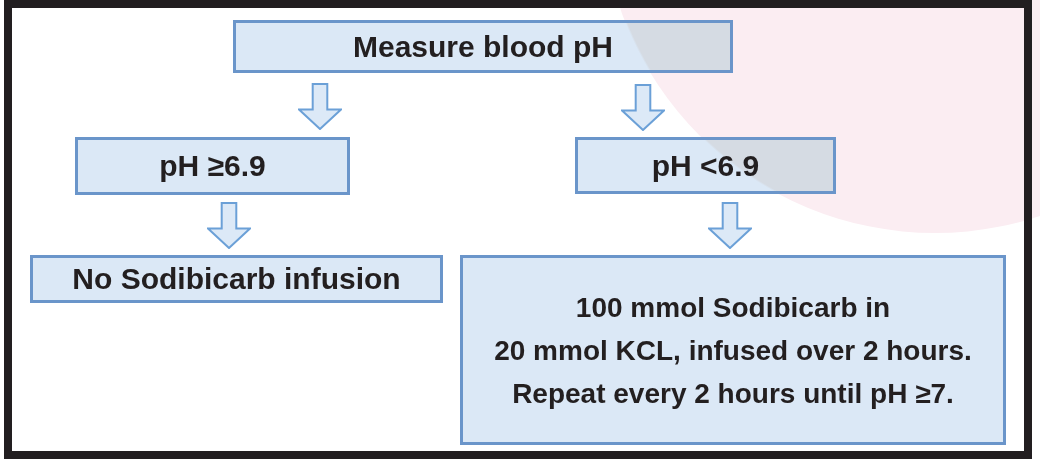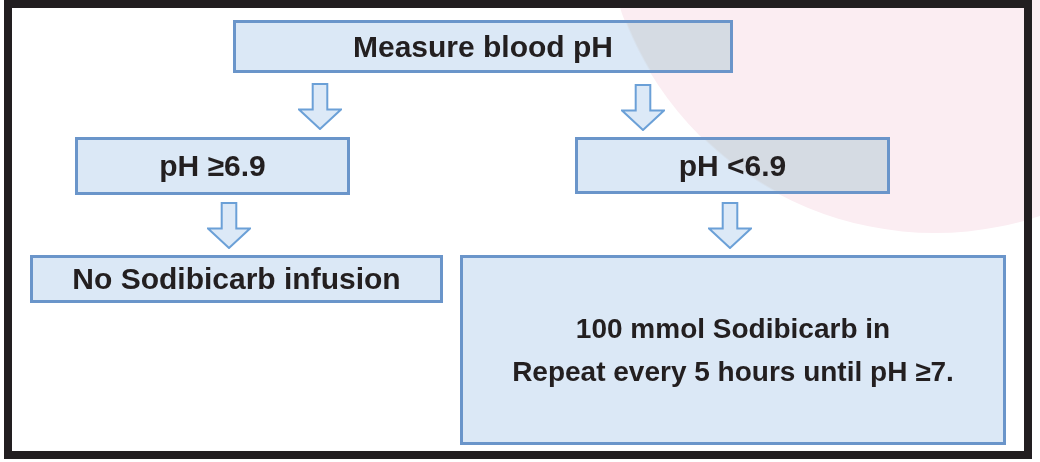--- a/index.html
+++ b/index.html
@@ -48,21 +48,21 @@
     font-size: 30px;
     z-index: 2;
     white-space: nowrap;
   }
   .node-root {
     left: 233px; top: 20px; width: 500px; height: 53px;
     background: radial-gradient(circle 333px at 699px -123px, #d5dbe3 0px, #d5dbe3 331px, #dbe8f6 333px);
   }
   .node-left-cond  { left: 75px;  top: 137px; width: 275px; height: 58px; }
   .node-right-cond {
-    left: 575px; top: 137px; width: 315px; height: 57px;
+    left: 575px; top: 137px; width: 261px; height: 57px;
     background: radial-gradient(circle 333px at 357px -240px, #d5dbe3 0px, #d5dbe3 331px, #dbe8f6 333px);
   }
   .node-left-action { left: 30px; top: 255px; width: 413px; height: 48px; }
   .node-right-action {
     left: 460px; top: 255px; width: 546px; height: 190px;
     flex-direction: column;
     font-size: 28px;
     line-height: 43px;
   }
   .arrow {
@@ -108,16 +108,17 @@
   <svg class="arrow a4" viewBox="0 0 44 47">
     <path d="M14.7 1 L29.3 1 L29.3 26.5 L43 26.5 L22 46 L1 26.5 L14.7 26.5 Z" fill="#dce9f7" stroke="#6ba0d7" stroke-width="2" stroke-linejoin="miter"></path>
   </svg>
 
   <div class="node node-left-action">
     <span>No Sodibicarb infusion</span>
   </div>
 
   <div class="node node-right-action">
     <div>100 mmol Sodibicarb in</div>
-    <div>Repeat every 5 hours until pH ≥7.</div>
+    <div>20 mmol KCL, infused over 2 hours.</div>
+    <div>Repeat every 2 hours until pH ≥7.</div>
   </div>
 
 </div>
 
 </body></html>

